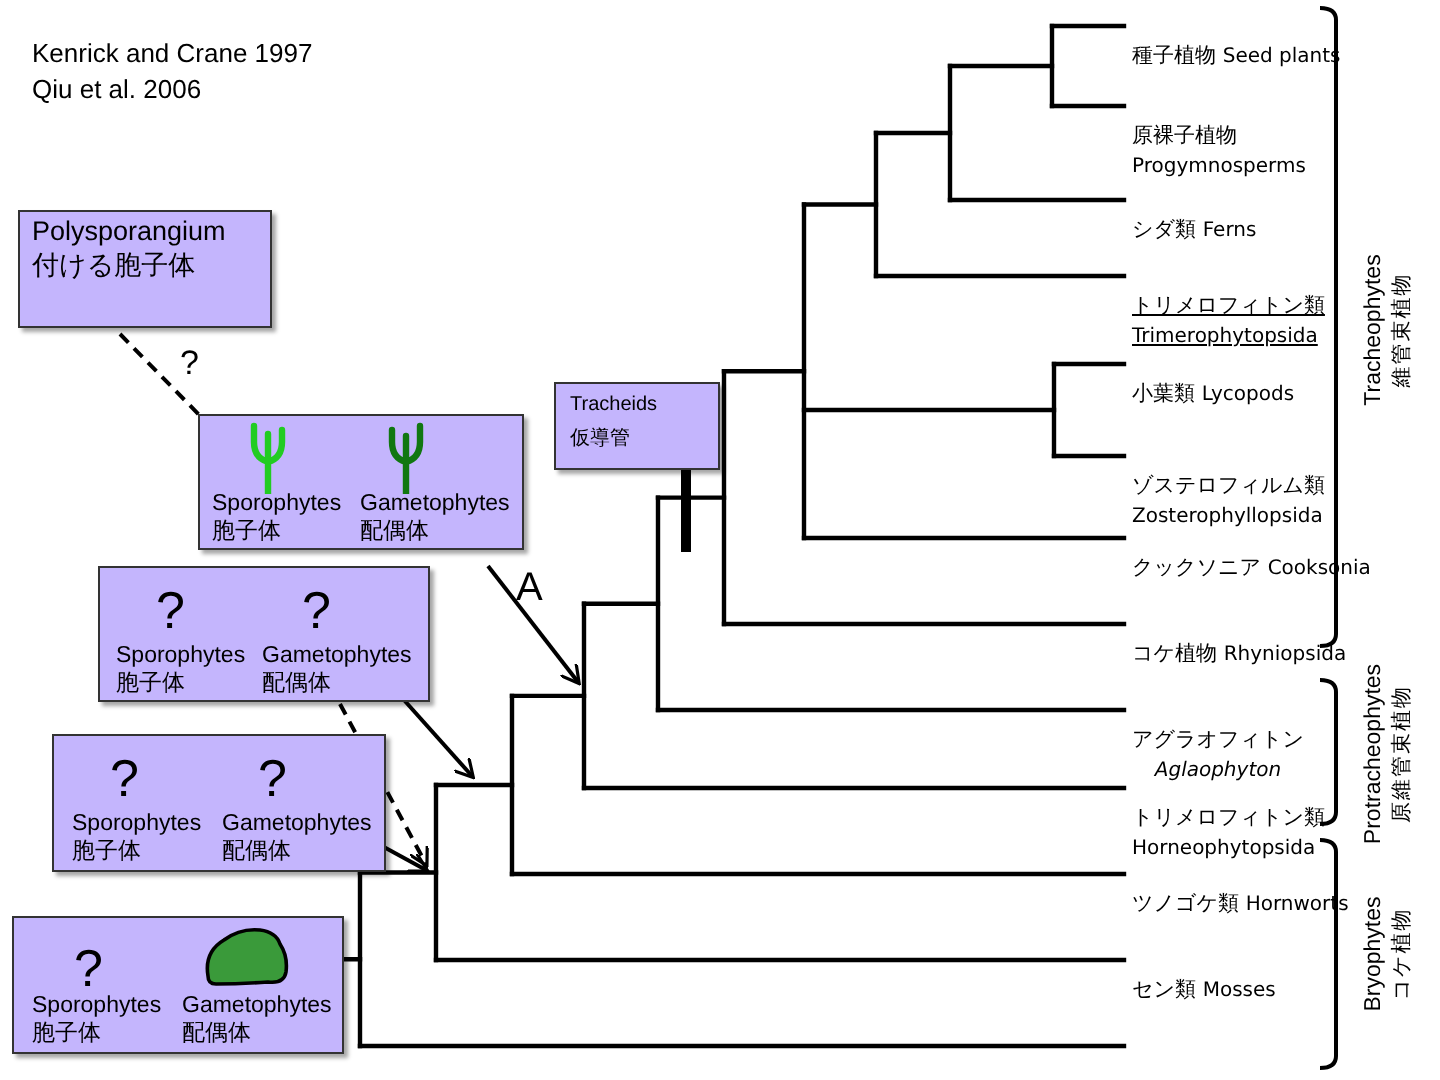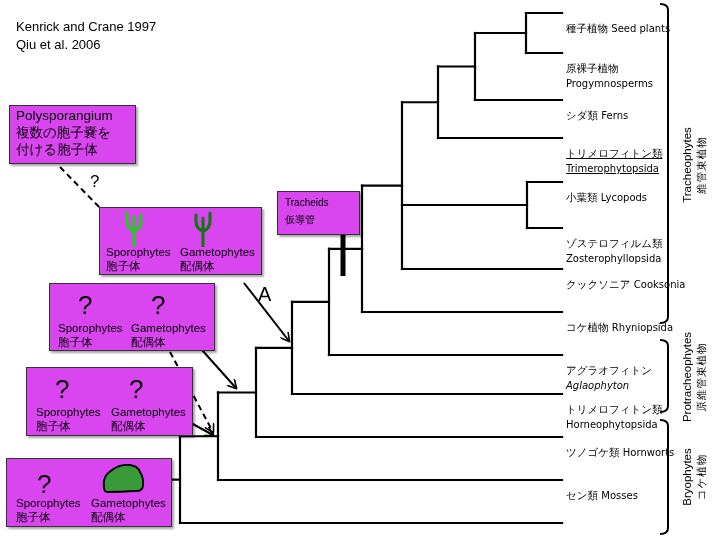--- a/index.html
+++ b/index.html
@@ -2,21 +2,21 @@
 <html><head>
 <meta charset="utf-8">
 <style>
   html, body { margin: 0; padding: 0; background: #ffffff; }
   body { width: 720px; height: 540px; position: relative; overflow: hidden;
          font-family: "DejaVu Sans", "Liberation Sans", sans-serif; color: #000; }
   #tree { position: absolute; left: 0; top: 0; width: 720px; height: 540px; }
   .credit { position: absolute; left: 16px; top: 18px; font-size: 13px; line-height: 18px;
             font-family: "Liberation Sans", sans-serif; }
   .credit div { white-space: nowrap; }
-  .box { position: absolute; background: #d946ef; border: 1px solid #333;
+  .box { position: absolute; background: #c4b5fd; border: 1px solid #333;
          box-shadow: 2px 2px 2px rgba(0,0,0,0.35); font-family: "Liberation Sans", sans-serif; }
   .poly { left: 9px; top: 105px; width: 119px; height: 56px; padding: 1px 0 0 6px; font-size: 13.5px; line-height: 17px; }
   .trach { left: 277px; top: 191px; width: 74px; height: 40px; padding: 2px 0 0 7px; font-size: 10px; line-height: 17px; }
   .cell { position: absolute; font-size: 11.5px; line-height: 14px; white-space: nowrap; }
   .qmark { position: absolute; font-size: 26px; font-family: "Liberation Sans", sans-serif; line-height: 26px; }
   .tip { position: absolute; left: 566px; font-size: 10.5px; line-height: 15px; white-space: nowrap;
          font-family: "DejaVu Sans", sans-serif; margin-top: 16px; }
   .tip .en { font-size: 10px; }
   .tip .ital { font-style: italic; }
   .grp { position: absolute; transform: rotate(-90deg); transform-origin: center; font-size: 11.5px;
@@ -86,21 +86,20 @@
   <line x1="60" y1="167" x2="106" y2="214" stroke="#000" stroke-width="2" stroke-dasharray="6,4"></line>
 </svg>
 
 <div class="credit">
   <div>Kenrick and Crane 1997</div>
   <div>Qiu et al. 2006</div>
 </div>
 
 <div class="box poly">
   <div>Polysporangium</div>
-  <div>複数の胞子嚢を</div>
   <div>付ける胞子体</div>
 </div>
 <div class="q-floating">?</div>
 
 <div class="box trach">
   <div>Tracheids</div>
   <div>仮導管</div>
 </div>
 
 <div class="lbl-a">A</div>
@@ -165,21 +164,21 @@
 
 <div id="tips">
     <div class="tip" style="top: 5px;"><span>種子植物</span> <span class="en">Seed plants</span></div>
     <div class="tip" style="top: 45px;"><span>原裸子植物</span><br><span class="en">Progymnosperms</span></div>
     <div class="tip" style="top: 92px;"><span>シダ類</span> <span class="en">Ferns</span></div>
     <div class="tip" style="top: 130px; text-decoration: underline;"><span>トリメロフィトン類</span><br><span class="en">Trimerophytopsida</span></div>
     <div class="tip" style="top: 174px;"><span>小葉類</span> <span class="en">Lycopods</span></div>
     <div class="tip" style="top: 220px;"><span>ゾステロフィルム類</span><br><span class="en">Zosterophyllopsida</span></div>
     <div class="tip" style="top: 261px;"><span>クックソニア</span> <span class="en">Cooksonia</span></div>
     <div class="tip" style="top: 304px;"><span>コケ植物</span> <span class="en">Rhyniopsida</span></div>
-    <div class="tip" style="top: 347px;"><span>アグラオフィトン</span><br><span class="en ital">Aglaophyton</span></div>
+    <div class="tip" style="top: 347px; text-align: center;"><span>アグラオフィトン</span><br><span class="en ital">Aglaophyton</span></div>
     <div class="tip" style="top: 386px;"><span>トリメロフィトン類</span><br><span class="en">Horneophytopsida</span></div>
     <div class="tip" style="top: 429px;"><span>ツノゴケ類</span> <span class="en">Hornworts</span></div>
     <div class="tip" style="top: 472px;"><span>セン類</span> <span class="en">Mosses</span></div>
     <div class="tip" style="top: 543px;"><span>タイ類</span> <span class="en">Liverworts</span></div>
   </div>
 
 <div class="grp" style="left:640px; top:150px; width:110px; height:30px;">
   <div>Tracheophytes</div>
   <div class="jp">維管束植物</div>
 </div>

